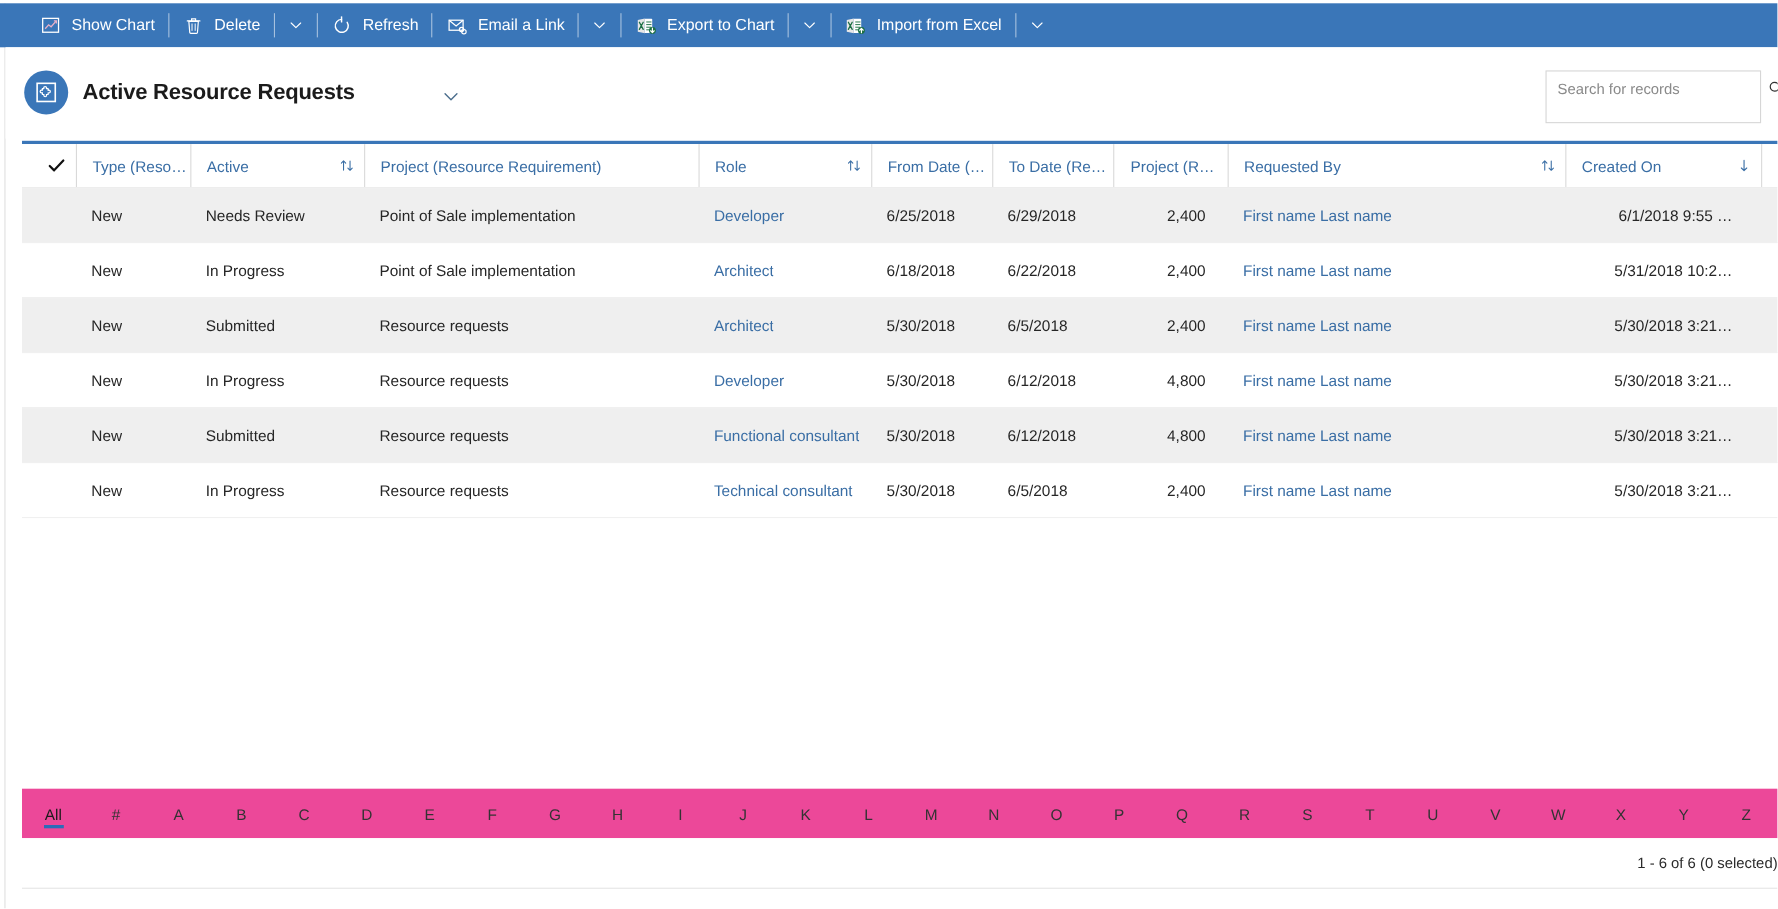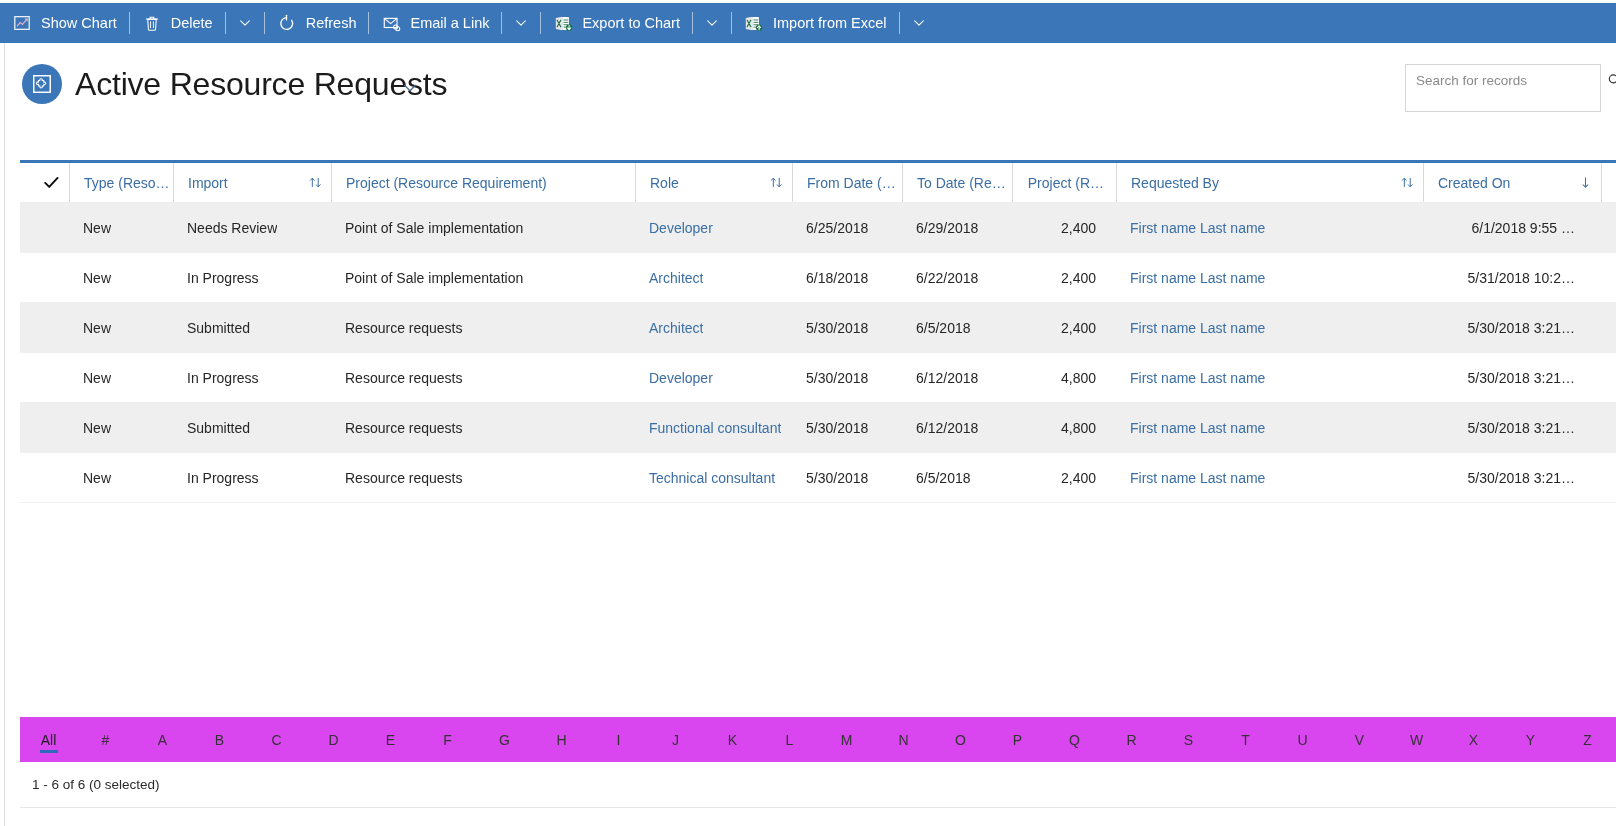--- a/index.html
+++ b/index.html
@@ -19,21 +19,21 @@
 
   
   .cmdbar-top-strip {
     position: absolute; left: 0; top: 0; width: 1616px; height: 3px;
     background: #ffffff;
   }
   .cmdbar {
     position: absolute; left: 0; top: 3px; width: 1616px; height: 40px;
     background: #3a76b8;
     display: flex; align-items: center;
-    padding-left: 2px;
+    padding-left: 26px;
   }
   .cmd-item {
     display: flex; align-items: center; height: 40px;
     padding: 0 10px; color: #ffffff; cursor: pointer;
     font-size: 14.5px; white-space: nowrap;
   }
   .cmd-ico {
     width: 20px; height: 20px; margin-right: 9px;
     display: inline-flex; align-items: center; justify-content: center;
     flex: 0 0 auto;
@@ -54,21 +54,21 @@
     background: #ffffff;
   }
   .entity-badge {
     position: absolute; left: 17px; top: 21px;
     width: 40px; height: 40px; border-radius: 50%;
     background: #3a76b8;
     display: flex; align-items: center; justify-content: center;
   }
   .page-title {
     position: absolute; left: 70px; top: 20px;
-    font-size: 32px; font-weight: 400; color: #1b1b1b;
+    font-size: 20px; font-weight: 700; color: #1b1b1b;
     letter-spacing: -0.2px; line-height: 42px; white-space: nowrap;
   }
   .title-chevron {
     position: absolute; left: 392px; top: 32px;
     width: 26px; height: 26px; cursor: pointer;
     display: flex; align-items: center; justify-content: center;
   }
   .searchbox {
     position: absolute; right: 15px; top: 21px;
     width: 196px; height: 48px;
@@ -86,21 +86,20 @@
     align-items: center; justify-content: center; cursor: pointer;
     flex: 0 0 auto;
   }
 
   
   .grid-wrap {
     position: absolute; left: 20px; top: 128px;
     width: 1596px; height: 589px;
     border-top: 3px solid #3a76b8;
     background: #ffffff;
-    margin-top: 32px;
   }
   .grid-head {
     display: flex; height: 40px; align-items: stretch;
     background: #ffffff; border-bottom: 1px solid #ededed;
   }
   .hcell {
     display: flex; align-items: center; position: relative;
     font-size: 14px; color: #3a6ea5; white-space: nowrap;
     padding-left: 14px; cursor: pointer; overflow: hidden;
     border-left: 1px solid #d9d9d9;
@@ -145,41 +144,41 @@
   .c-from   { width: 110px; flex: 0 0 110px; }
   .c-to     { width: 110px; flex: 0 0 110px; }
   .c-dur    { width: 104px; flex: 0 0 104px; }
   .c-req    { width: 307px; flex: 0 0 307px; }
   .c-created{ width: 178px; flex: 0 0 178px; }
   .c-tail   { width: 15px; flex: 0 0 15px; border-left: 1px solid #d9d9d9; }
 
   
   .alpha-bar {
     position: absolute; left: 20px; top: 717px;
-    width: 1596px; height: 45px; background: #d946ef;
+    width: 1596px; height: 45px; background: #ec4899;
     display: flex; align-items: center;
   }
   .alpha-item {
     flex: 1 1 0; text-align: center; font-size: 14px;
     color: #333; cursor: pointer; position: relative;
     height: 45px; display: flex; align-items: center; justify-content: center;
   }
   .alpha-item.active { color: #1b1b1b; }
   .alpha-item.active::after {
     content: ""; position: absolute; bottom: 9px;
     left: 50%; transform: translateX(-50%);
     width: 18px; height: 3px; background: #2b6cb8;
   }
 
   
   .footer {
     position: absolute; left: 20px; top: 762px;
     width: 1596px; height: 46px; background: #ffffff;
     border-bottom: 1px solid #e5e5e5;
-    display: flex; align-items: center; padding-left: 12px;
+    display: flex; align-items: center; padding-left: 12px; justify-content: flex-end;
   }
   .footer-text { font-size: 13.5px; color: #2b2b2b; }
 </style>
 </head>
 <body>
 
 <div id="app">
 
   <div class="left-rail"></div>
   <div class="cmdbar-top-strip"></div>
@@ -313,21 +312,21 @@
     <div class="grid-head" id="grid-head">
         <div class="hcell check-col no-div">
           <svg width="19" height="19" viewBox="0 0 20 20">
             <path d="M3.4 10.4 L7.6 14.6 L16.4 5.2" fill="none" stroke="#111" stroke-width="2.1" stroke-linecap="round" stroke-linejoin="round"></path>
           </svg>
         </div>
         <div class="hcell c-type">
           <span class="hlabel">Type (Reso…)</span>
         </div>
         <div class="hcell c-status">
-          <span class="hlabel">Import</span>
+          <span class="hlabel">Active</span>
           <span class="sorticon">
             <svg width="15" height="15" viewBox="0 0 16 16">
               <path d="M4.6 12.4 V3.6 M2.5 5.6 L4.6 3.4 L6.7 5.6" fill="none" stroke="#3a6ea5" stroke-width="1.05" stroke-linecap="round" stroke-linejoin="round"></path>
               <path d="M10.9 3.6 V12.4 M8.8 10.4 L10.9 12.6 L13 10.4" fill="none" stroke="#3a6ea5" stroke-width="1.05" stroke-linecap="round" stroke-linejoin="round"></path>
             </svg>
           </span>
         </div>
         <div class="hcell c-proj">
           <span class="hlabel">Project (Resource Requirement)</span>
         </div>

